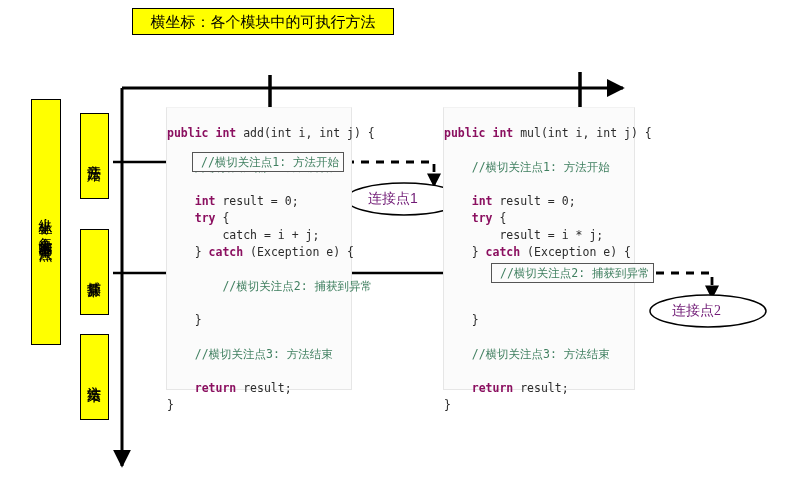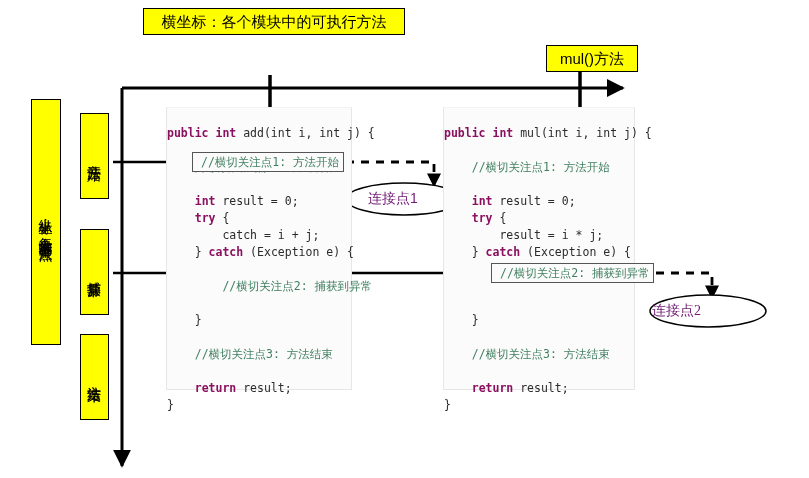--- a/index.html
+++ b/index.html
@@ -39,21 +39,20 @@
     align-items: center;
     justify-content: center;
     text-align: center;
     line-height: 1.15;
     z-index: 5;
   }
   .ybox-h {
     font-size: 14px;
     padding: 0 6px;
     white-space: nowrap;
-    margin-left: 11px;
   }
   .ybox-v {
     writing-mode: vertical-rl;
     text-orientation: upright;
     letter-spacing: 1px;
   }
 
   #title-top {
     left: 132px;
     top: 8px;
@@ -171,21 +170,21 @@
   
   .jp-ellipse-label {
     position: absolute;
     font-family: "Liberation Sans", "DejaVu Sans", sans-serif;
     font-size: 14px;
     color: #701a75;
     z-index: 7;
     white-space: nowrap;
   }
   #jp1-text { left: 368px; top: 190px; }
-  #jp2-text { left: 652px; top: 302px; font-family: Liberation Serif, serif; }
+  #jp2-text { left: 672px; top: 302px; font-family: Liberation Serif, serif; }
 </style>
 </head>
 <body>
 
 <div id="stage">
 
   <svg id="svg-layer" viewBox="0 0 809 478" xmlns="http://www.w3.org/2000/svg">
     <defs>
       <marker id="arrowBlack" viewBox="0 0 10 10" refX="9" refY="5" markerWidth="6" markerHeight="6" orient="auto-start-reverse">
         <path d="M 0 0 L 10 5 L 0 10 z" fill="#000000"></path>
@@ -212,21 +211,20 @@
     <path d="M 656 273 L 712 273 L 712 298" stroke="#000000" stroke-width="2.8" fill="none" stroke-dasharray="8,7" marker-end="url(#arrowBlackSm)"></path>
 
     <ellipse cx="404" cy="199" rx="58" ry="16" fill="#ffffff" stroke="#000000" stroke-width="1.5"></ellipse>
 
     <ellipse cx="708" cy="311" rx="58" ry="16" fill="#ffffff" stroke="#000000" stroke-width="1.5"></ellipse>
   </svg>
 
   <div class="ybox ybox-h" id="title-top">横坐标：各个模块中的可执行方法</div>
 
 
-  <div class="ybox ybox-h" id="label-mul">mul()方法</div>
 
   <div class="ybox ybox-v" id="label-yaxis">纵坐标：每个方法中的各个关注点</div>
 
   <div class="ybox ybox-v" id="label-start">方法开始</div>
 
   <div class="ybox ybox-v" id="label-catch">捕获异常</div>
 
   <div class="ybox ybox-v" id="label-end">方法结束</div>
 
   <div class="code-panel" id="code-add">

